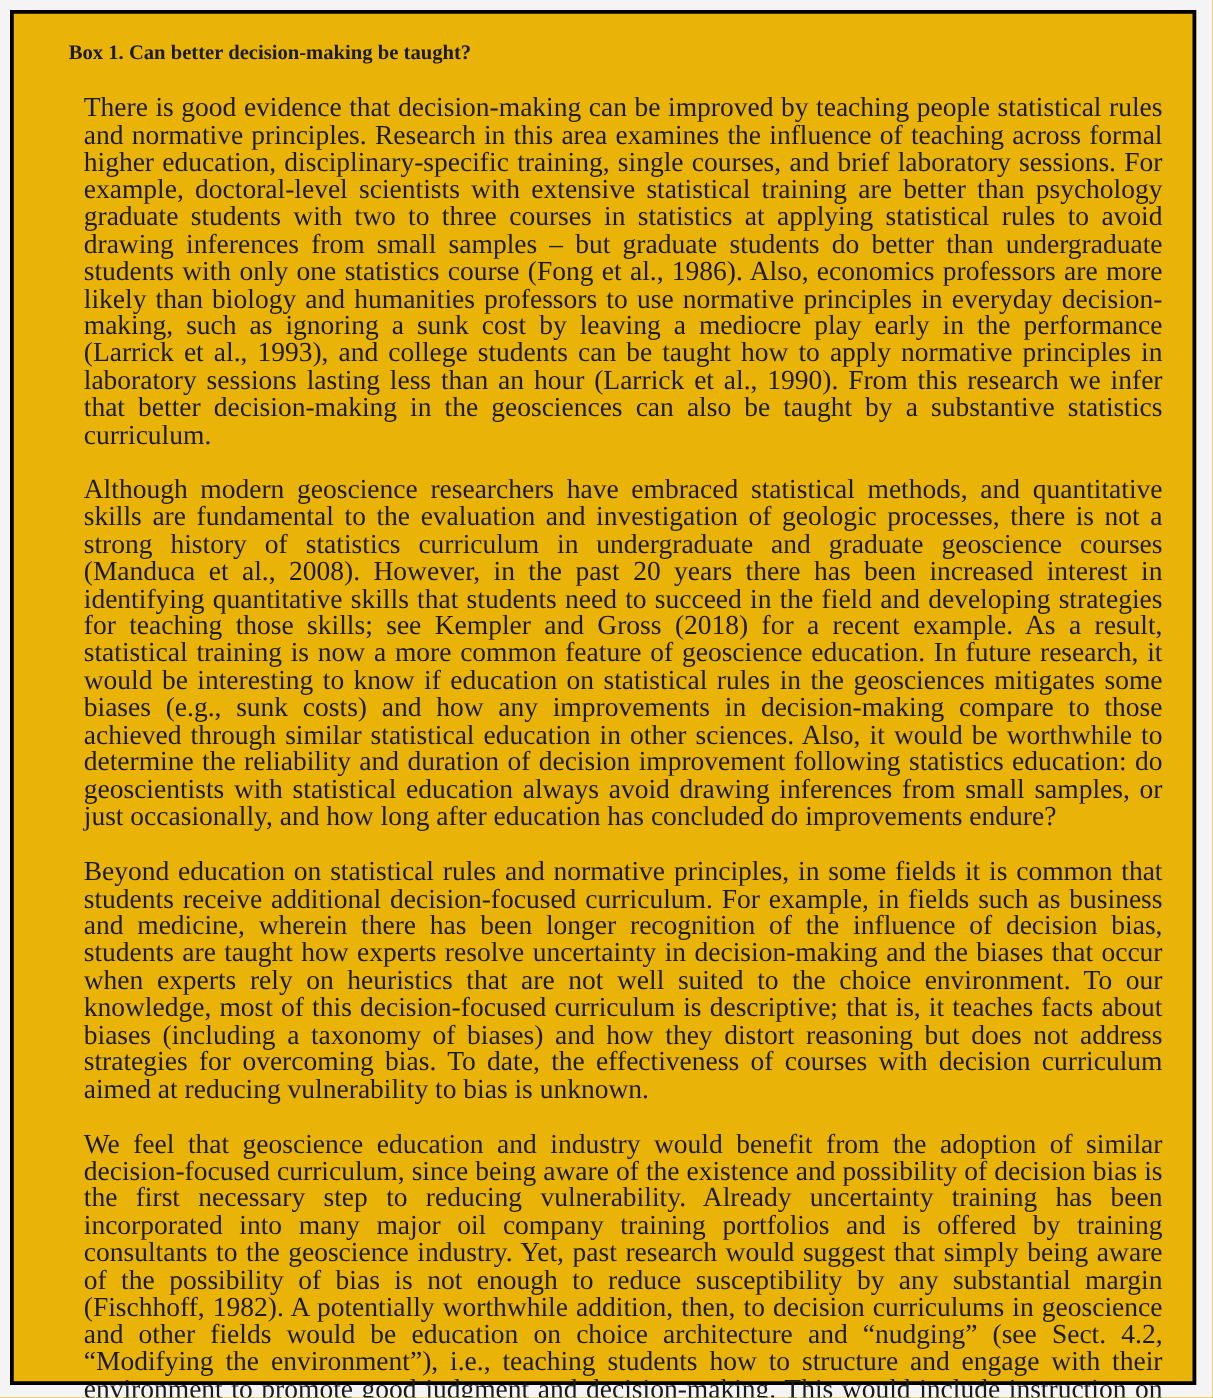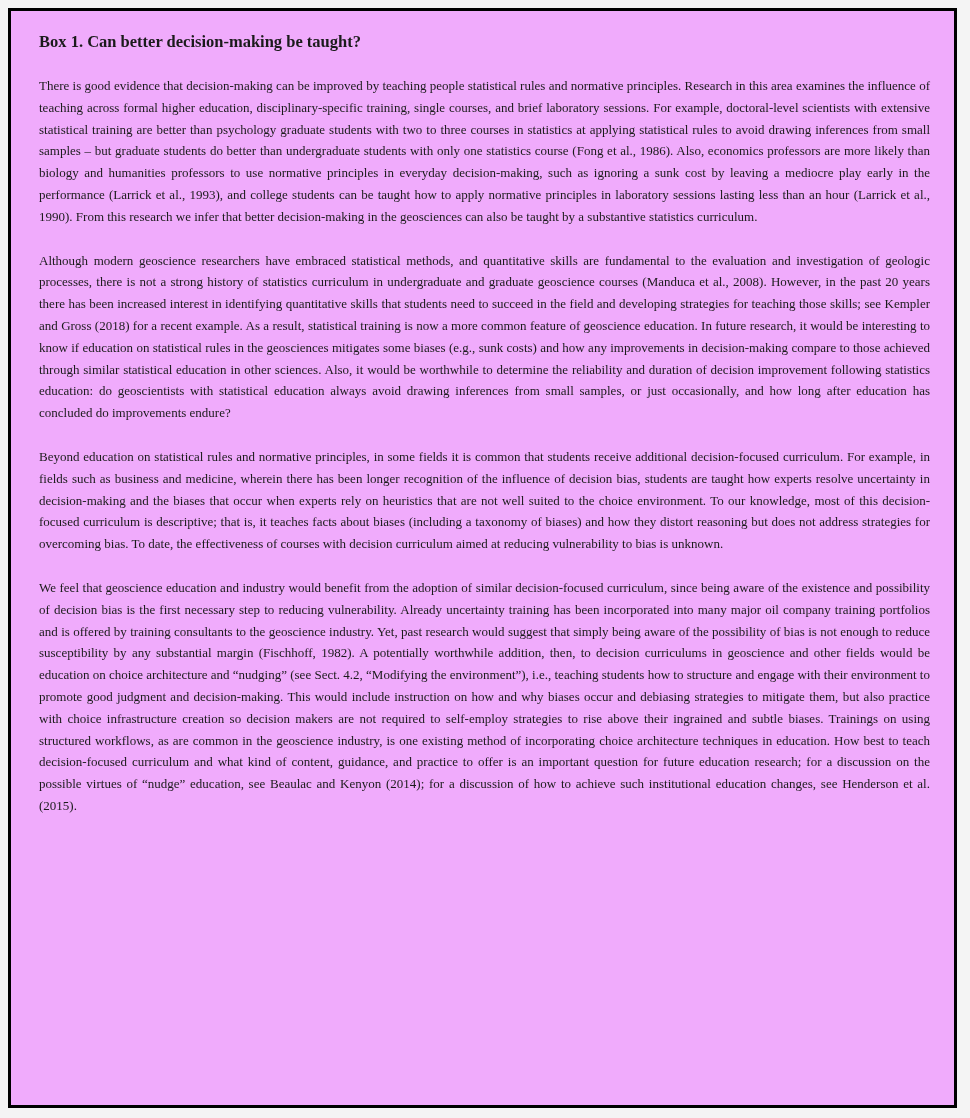--- a/index.html
+++ b/index.html
@@ -15,36 +15,36 @@
     overflow: hidden;
   }
   .box {
     position: absolute;
     left: 8px;
     top: 8px;
     width: 949px;
     height: 1100px;
     box-sizing: border-box;
     border: 3px solid #000000;
-    background: #f0abfc;
-    padding: 20px 24px 18px 28px;
+    background: #eab308;
+    padding: 20px 24px 18px 44px;
   }
   .box-title {
     font-size: 16.5px;
     font-weight: bold;
     color: #1b1b1b;
     margin: 0;
     line-height: 22px;
   }
   .box-paragraph {
-    font-size: 13px;
+    font-size: 22px;
     color: #1b1b1b;
     line-height: 21.8px;
     text-align: justify;
-    margin: 22px 0 0 0;
+    margin: 22px 0 0 12px;
     hyphens: none;
   }
 </style>
 </head>
 <body>
 
 <div class="box">
   <h2 class="box-title">Box 1. Can better decision-making be taught?</h2>
   <p class="box-paragraph">There is good evidence that decision-making can be improved by teaching people statistical rules and normative principles. Research in this area examines the influence of teaching across formal higher education, disciplinary-specific training, single courses, and brief laboratory sessions. For example, doctoral-level scientists with extensive statistical training are better than psychology graduate students with two to three courses in statistics at applying statistical rules to avoid drawing inferences from small samples – but graduate students do better than undergraduate students with only one statistics course (Fong et al., 1986). Also, economics professors are more likely than biology and humanities professors to use normative principles in everyday decision-making, such as ignoring a sunk cost by leaving a mediocre play early in the performance (Larrick et al., 1993), and college students can be taught how to apply normative principles in laboratory sessions lasting less than an hour (Larrick et al., 1990). From this research we infer that better decision-making in the geosciences can also be taught by a substantive statistics curriculum.</p>
   <p class="box-paragraph">Although modern geoscience researchers have embraced statistical methods, and quantitative skills are fundamental to the evaluation and investigation of geologic processes, there is not a strong history of statistics curriculum in undergraduate and graduate geoscience courses (Manduca et al., 2008). However, in the past 20 years there has been increased interest in identifying quantitative skills that students need to succeed in the field and developing strategies for teaching those skills; see Kempler and Gross (2018) for a recent example. As a result, statistical training is now a more common feature of geoscience education. In future research, it would be interesting to know if education on statistical rules in the geosciences mitigates some biases (e.g., sunk costs) and how any improvements in decision-making compare to those achieved through similar statistical education in other sciences. Also, it would be worthwhile to determine the reliability and duration of decision improvement following statistics education: do geoscientists with statistical education always avoid drawing inferences from small samples, or just occasionally, and how long after education has concluded do improvements endure?</p>

